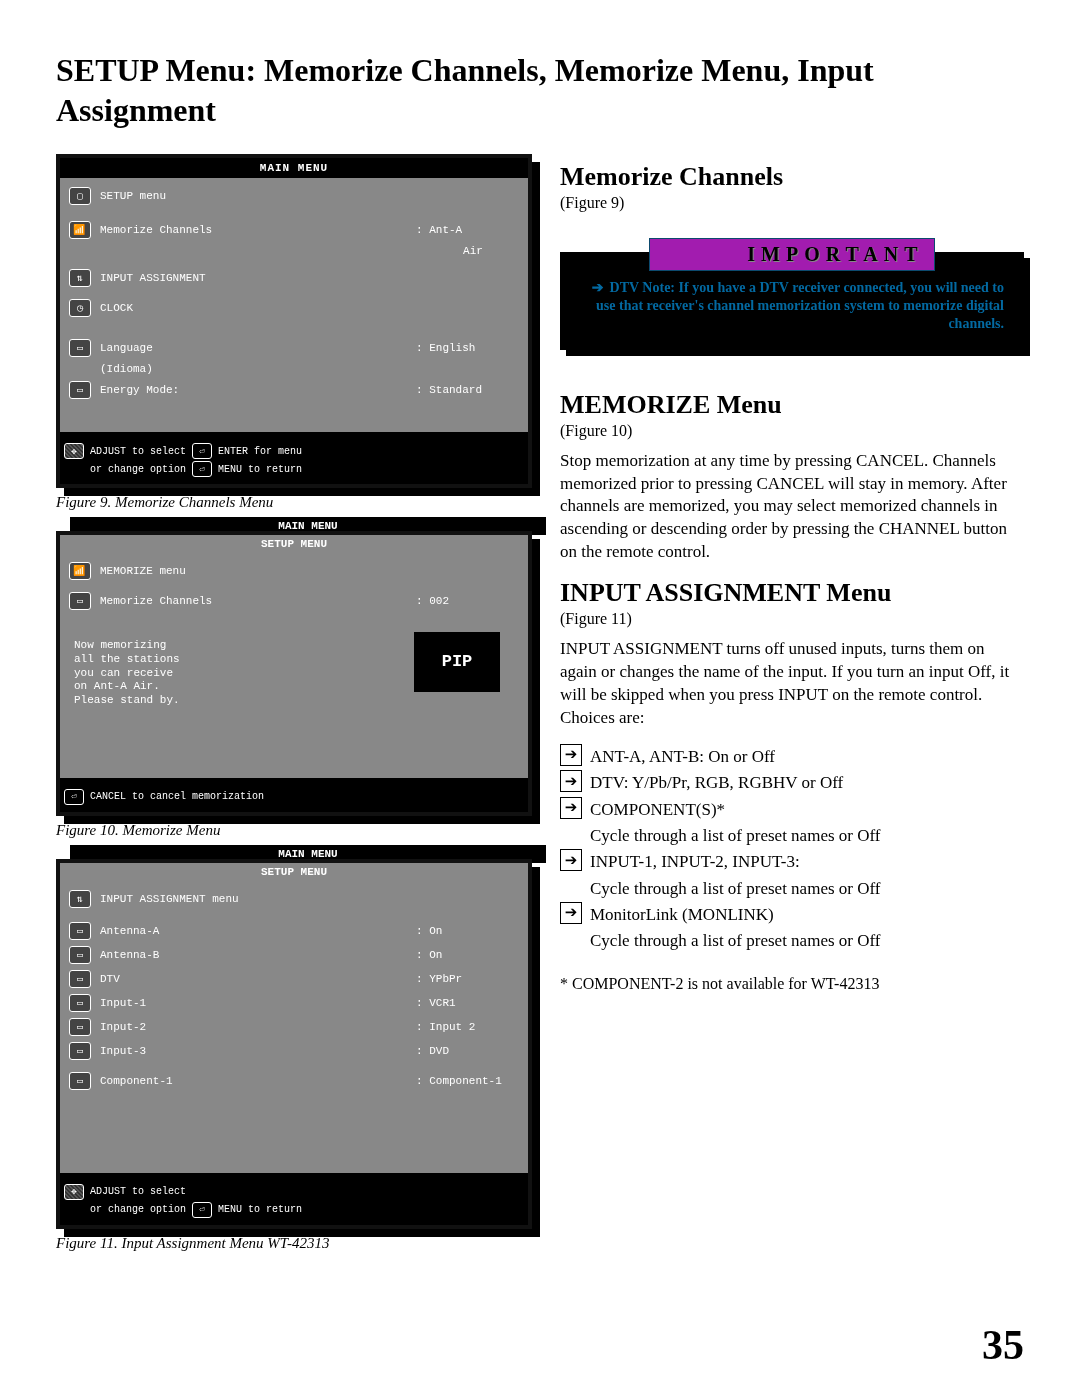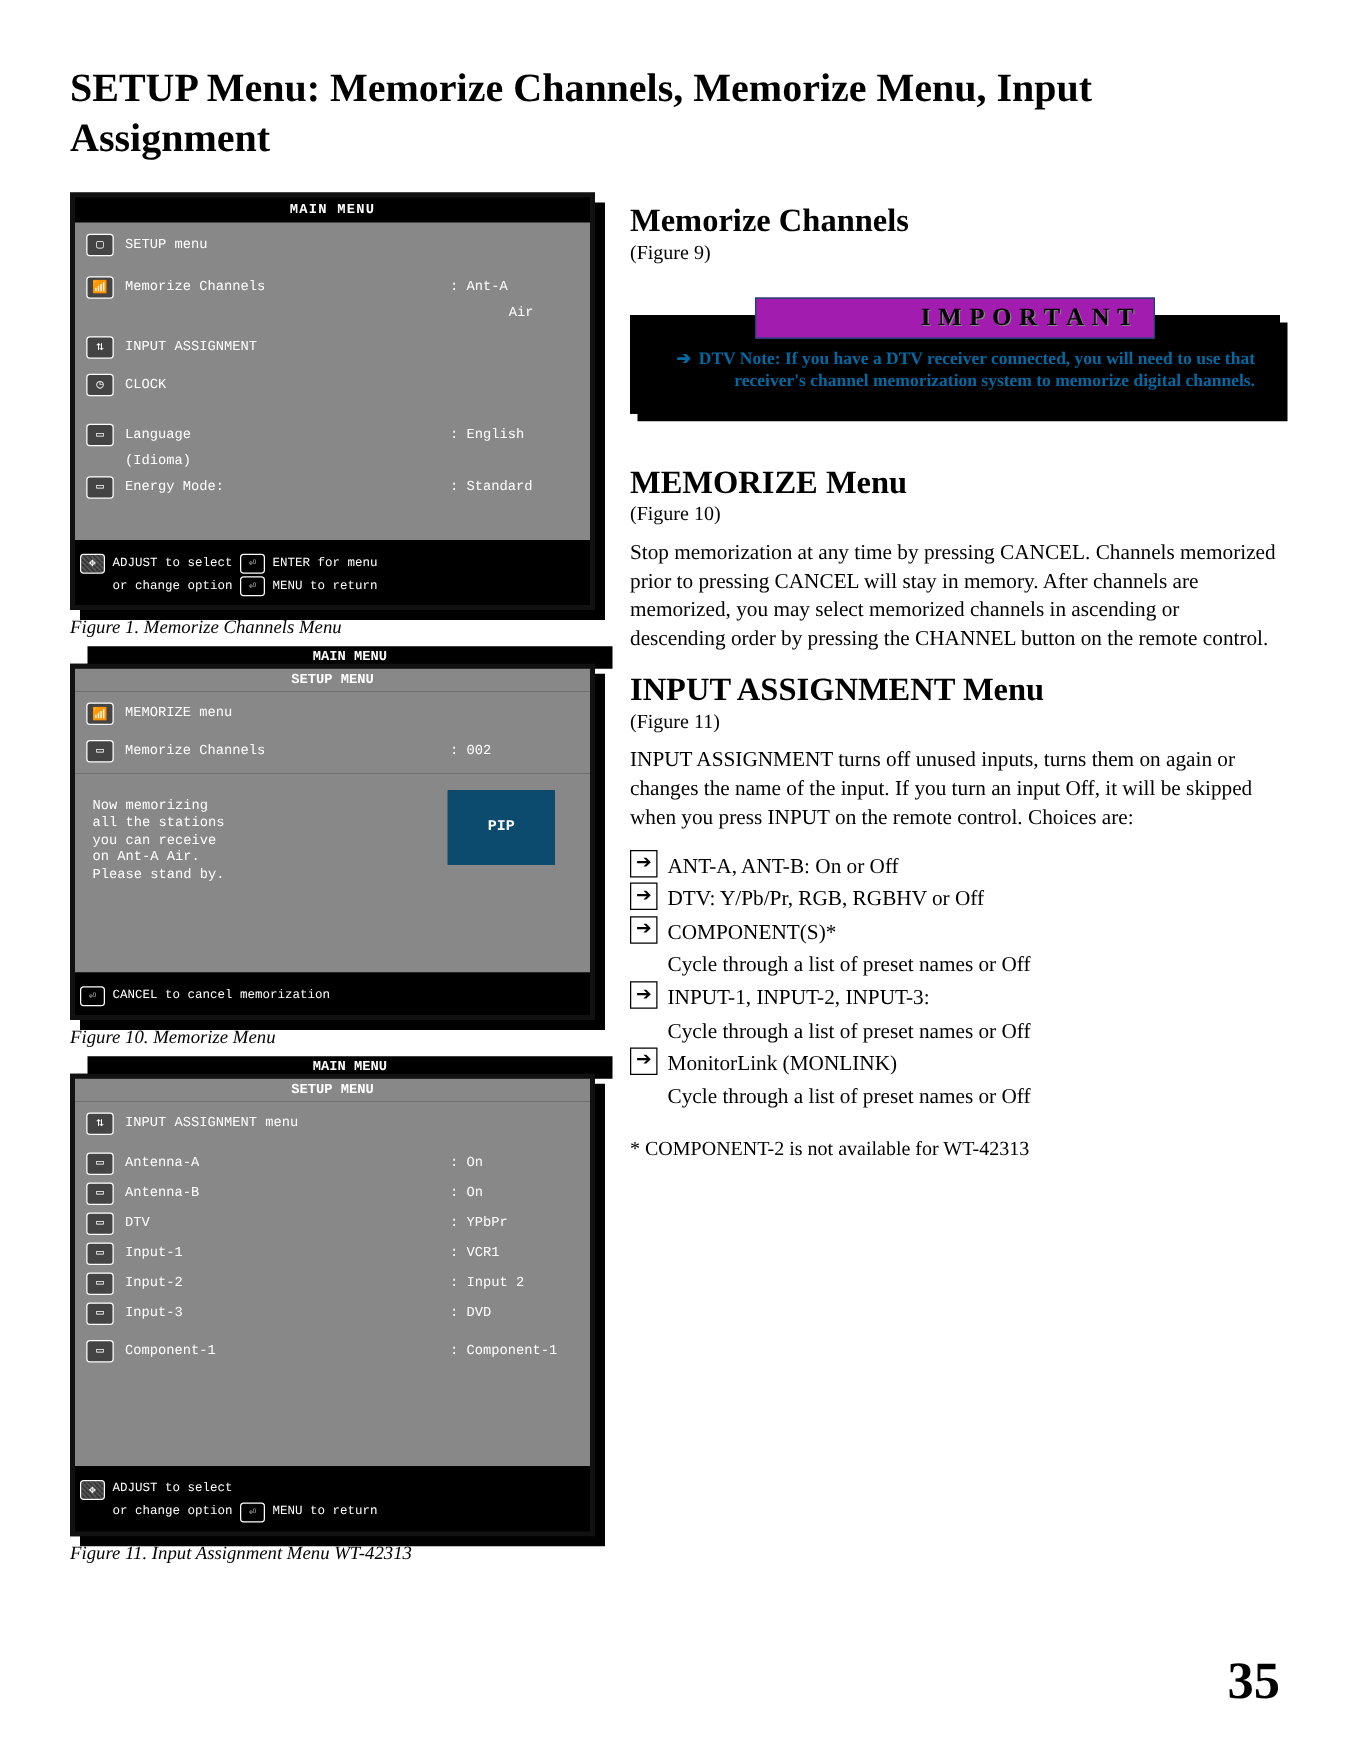--- a/index.html
+++ b/index.html
@@ -1,39 +1,39 @@
 <!DOCTYPE html>
 <html><head>
 <meta charset="utf-8">
 <style>
   * { margin:0; padding:0; box-sizing:border-box; }
   body { font-family: Georgia, 'Times New Roman', serif; background:#fff; color:#000; width:1080px; height:1397px; position:relative; padding:50px 56px 30px 56px; }
   h1 { font-size:32px; font-weight:bold; line-height:1.25; margin-bottom:24px; }
   .cols { display:flex; gap:28px; }
-  .left { width:420px; }
+  .left { width:476px; }
   .right { flex:1; }
   h2 { font-size:26px; font-weight:bold; margin-top:8px; margin-bottom:2px; }
   .figref { font-size:16px; margin-bottom:10px; }
   p.body { font-size:17px; line-height:1.35; margin-bottom:14px; }
   .caption { font-style:italic; font-size:15px; margin:6px 0 18px 0; }
   .figure-wrap { position:relative; margin-bottom:6px; }
   .shadow { position:absolute; top:8px; left:8px; right:-8px; bottom:-8px; background:#000; z-index:0; }
   .screen { position:relative; z-index:1; background:#000; border:4px solid #111; font-family:'Courier New',monospace; color:#fff; font-size:11px; }
   .titlebar { text-align:center; padding:4px 0; font-weight:bold; letter-spacing:1px; }
   .subtitlebar { text-align:center; padding:3px 0; font-weight:bold; background:#888; }
   .graybody { background:#888; padding:6px 4px 6px 4px; }
   .row { display:flex; align-items:center; padding:3px 6px 3px 2px; }
   .icon-cell { width:28px; display:flex; justify-content:center; }
   .menu-icon { width:22px; height:18px; border:1px solid #fff; border-radius:3px; display:flex; align-items:center; justify-content:center; font-size:10px; background:#444; }
   .label-cell { flex:1; padding-left:6px; }
   .value-cell { width:110px; text-align:left; padding-left:8px; }
   .footerbar { background:#000; padding:10px 4px 6px 4px; }
   .footer-row { display:flex; align-items:center; gap:6px; font-size:10px; padding:1px 0; }
   .foot-icon { width:20px; height:16px; border:1px solid #fff; border-radius:3px; display:flex; align-items:center; justify-content:center; font-size:9px; }
-  .pip-box { position:absolute; right:28px; bottom:86px; width:86px; height:60px; background:#0c4a6e; color:#fff; display:flex; align-items:center; justify-content:center; font-weight:bold; font-size:12px; }
+  .pip-box { position:absolute; right:28px; bottom:86px; width:86px; height:60px; background:#000000; color:#fff; display:flex; align-items:center; justify-content:center; font-weight:bold; font-size:17px; }
   .msg-box { font-family:'Courier New',monospace; color:#fff; font-size:11px; padding:20px 14px 70px 14px; position:relative; line-height:1.25; }
   .memorize-bottom { background:#888; }
   .important { position:relative; margin:40px 0 40px 0; }
   .imp-shadow { position:absolute; top:6px; left:6px; right:-6px; bottom:-6px; background:#000; z-index:0; }
   .imp-body { position:relative; z-index:1; background:#000; border:2px solid #000; }
   .imp-head { background:#a21caf; color:#000; font-weight:bold; letter-spacing:6px; font-size:20px; padding:4px 10px; width:62%; margin:-12px auto 4px auto; text-align:right; border:1px solid #0c4a6e; position:relative; top:-4px; text-shadow:1px 1px 0 #888; }
   .imp-text { color:#0369a1; font-size:14px; padding:0 18px 14px 18px; line-height:1.3; font-weight:bold;text-align:right; }
   .arrow { display:inline-block; margin-right:6px; }
   .arrow::before { content:"➔"; }
   .choices { font-size:17px; line-height:1.55; margin:10px 0 14px 0; }
@@ -121,21 +121,21 @@
             </div>
           <div class="footer-row">
               <span style="width:20px;"></span>
               <span>or change option</span>
               <div class="foot-icon">⏎</div>
               <span>MENU to return</span>
             </div>
         </div>
       </div>
     </div>
-    <div class="caption">Figure 1.  Memorize Channels Menu</div>
+    <div class="caption">Figure 9.  Memorize Channels Menu</div>
 
     <div class="figure-wrap stack-offset" style="margin-top:20px;">
       <div class="back-title">MAIN MENU</div>
       <div class="shadow"></div>
       <div class="screen">
         <div class="subtitlebar">SETUP MENU</div>
         <div class="graybody">
           <div class="row">
               <div class="icon-cell">
                 <div class="menu-icon">📶</div>

